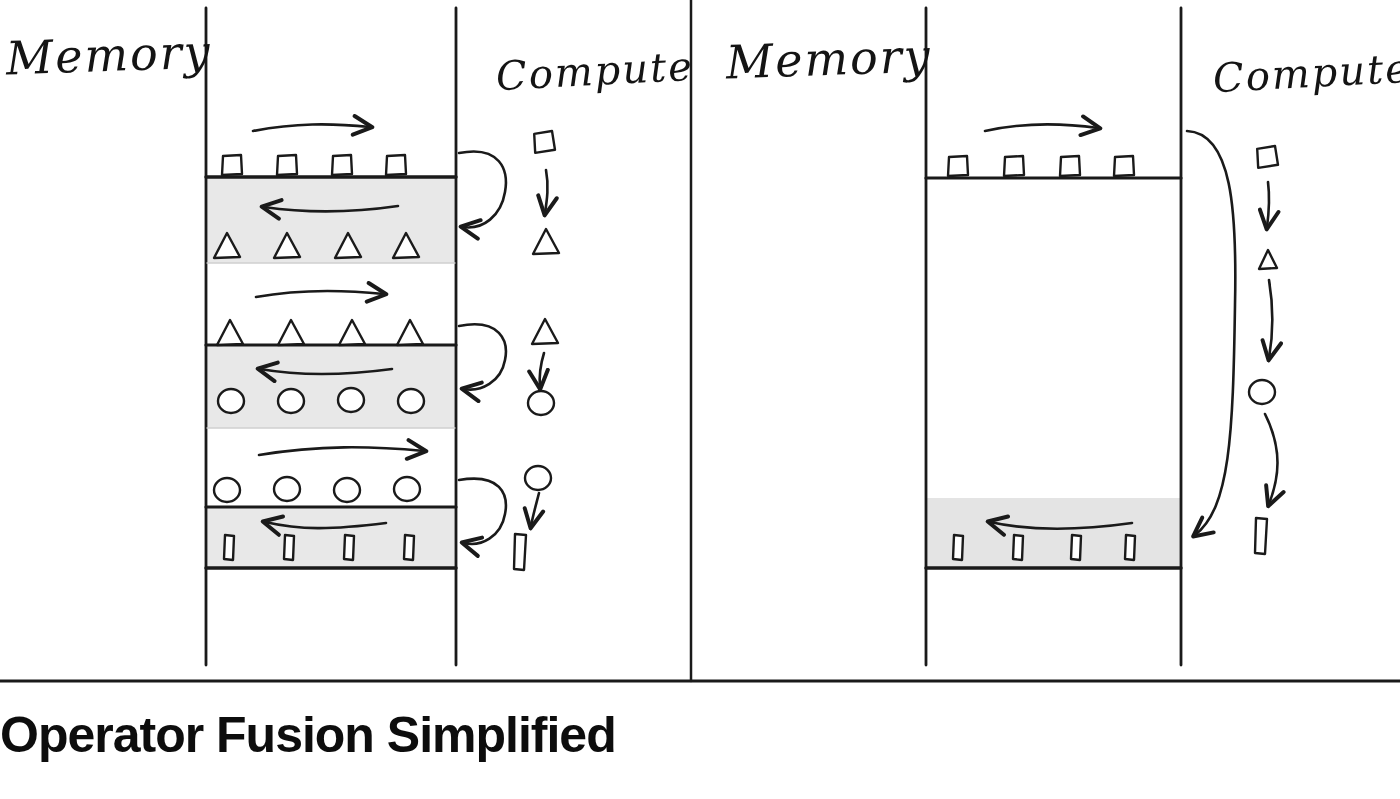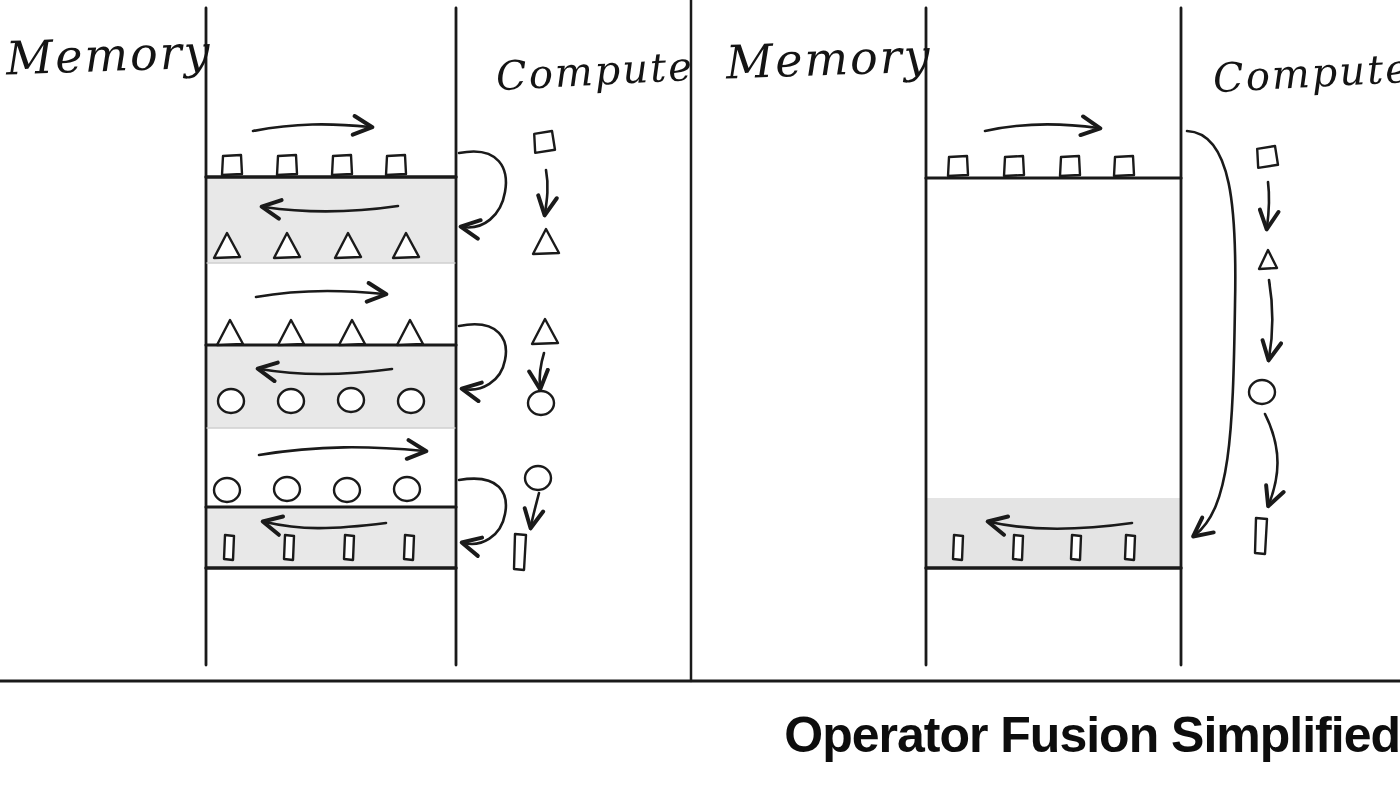--- a/index.html
+++ b/index.html
@@ -32,21 +32,21 @@
   }
   .memory-label-left   { left: 6px;    top: 28px;  font-size: 46px; transform: rotate(-2deg); }
   .compute-label-left  { left: 496px;  top: 48px;  font-size: 40px; transform: rotate(-3deg); }
   .memory-label-right  { left: 726px;  top: 32px;  font-size: 46px; transform: rotate(-2deg); }
   .compute-label-right { left: 1213px; top: 50px;  font-size: 40px; transform: rotate(-3deg); }
   .main-title {
     position: absolute;
     left: 0;
     top: 706px;
     width: 1400px;
-    text-align: right;
+    text-align: left;
     font-family: "Liberation Sans", sans-serif;
     font-weight: 700;
     font-size: 50px;
     letter-spacing: -1px;
     color: #0d0d0d;
     user-select: none;
   }
 </style>
 </head>
 <body>

